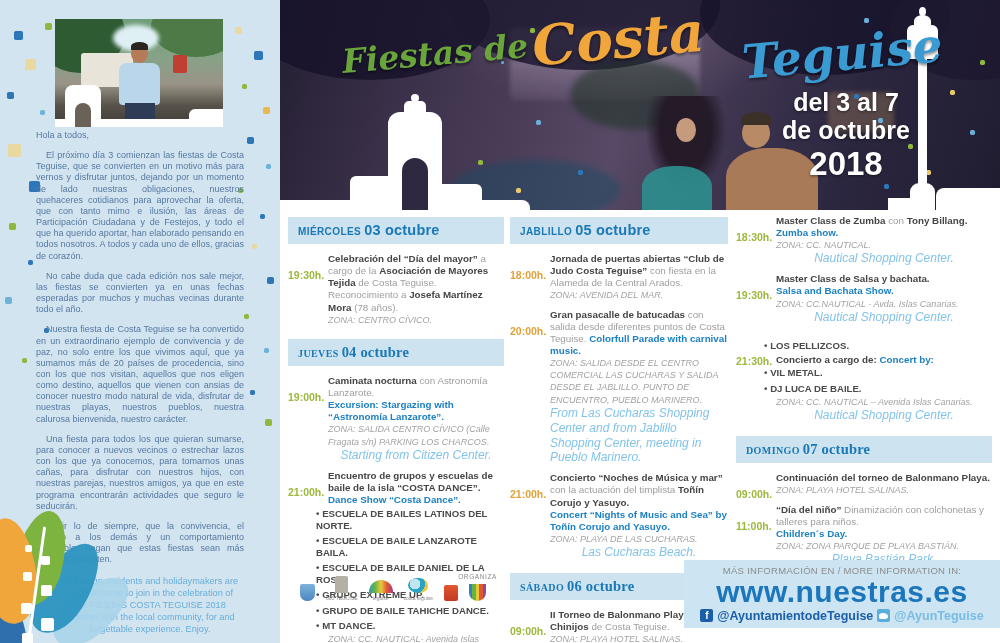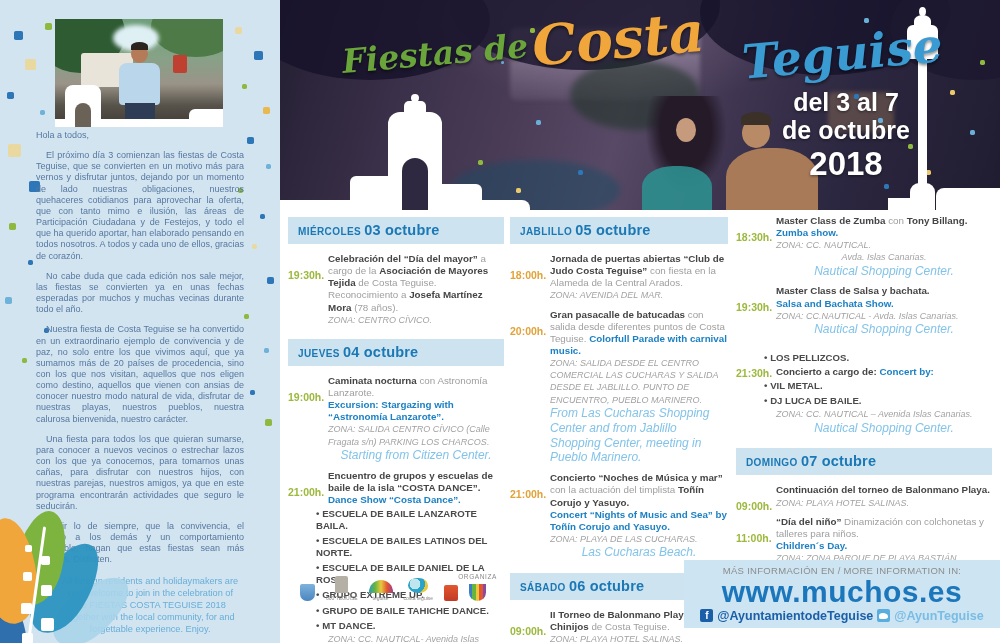--- a/index.html
+++ b/index.html
@@ -112,21 +112,21 @@
   .hdate .d1,.hdate .d2{font-size:25px;display:block;}
   .hdate .d3{font-size:33px;display:block;margin-top:2px;}
 
   
   .main{position:absolute;left:280px;top:210px;width:720px;height:433px;background:#fff;}
   .col{position:absolute;top:5px;}
   #col-1{left:8px;width:216px;}
   #col-2{left:230px;width:218px;}
   #col-3{left:456px;width:256px;}
   .daybar{background:#cde3ef;color:#1a78b6;padding:4px 8px 5px 10px;margin:2px 0 9px;}
-  .daybar:not(:first-child){margin-top:13px;}
+  .daybar:not(:first-child){margin-top:13px;font-family:Liberation Serif, serif;}
   .dayname{font-size:10px;font-weight:bold;letter-spacing:.4px;}
   .daydate{font-size:14.5px;font-weight:bold;letter-spacing:.2px;}
   .event{position:relative;padding-left:40px;margin-bottom:7px;font-size:9.8px;line-height:1.24;color:#555;}
   .event.mt{margin-top:14px;}
   .time{position:absolute;left:0;top:16px;font-weight:bold;font-size:10.5px;}
   .time.green{color:#9cb93c;}
   .time.orange{color:#e2a23a;}
   .ev-line{margin:0;}
   .ev-center{text-align:center;}
   .ev-bullet{margin-left:-12px;padding:1.5px 0;}
@@ -270,22 +270,22 @@
           <span class="time green">19:00h.</span>
           <div class="ev-line"><span class="s-b">Caminata nocturna</span><span class="s-g"> con Astronomía Lanzarote.</span></div>
           <div class="ev-line"><span class="s-eb">Excursion: Stargazing with “Astronomía Lanzarote”.</span></div>
           <div class="ev-line"><span class="s-zona">ZONA: SALIDA CENTRO CÍVICO (Calle Fragata s/n) PARKING LOS CHARCOS.</span></div>
           <div class="ev-line ev-center"><span class="s-ei">Starting from Citizen Center.</span></div>
         </div>
         <div class="event">
           <span class="time green">21:00h.</span>
           <div class="ev-line"><span class="s-b">Encuentro de grupos y escuelas de baile de la isla “COSTA DANCE”.</span></div>
           <div class="ev-line"><span class="s-eb">Dance Show “Costa Dance”.</span></div>
+          <div class="ev-line ev-bullet"><span class="s-bt">ESCUELA DE BAILES LATINOS DEL NORTE.</span></div>
           <div class="ev-line ev-bullet"><span class="s-bt">ESCUELA DE BAILE LANZAROTE BAILA.</span></div>
-          <div class="ev-line ev-bullet"><span class="s-bt">ESCUELA DE BAILES LATINOS DEL NORTE.</span></div>
           <div class="ev-line ev-bullet"><span class="s-bt">ESCUELA DE BAILE DANIEL DE LA ROSA.</span></div>
           <div class="ev-line ev-bullet"><span class="s-bt">GRUPO EXTREME UP.</span></div>
           <div class="ev-line ev-bullet"><span class="s-bt">GRUPO DE BAILE TAHICHE DANCE.</span></div>
           <div class="ev-line ev-bullet"><span class="s-bt">MT DANCE.</span></div>
           <div class="ev-line"><span class="s-zona">ZONA: CC. NAUTICAL- Avenida Islas Canarias.</span></div>
         </div>
       </div>
     <div class="col" id="col-2">
         <div class="daybar"><span class="dayname">JABLILLO </span><span class="daydate">05 octubre</span></div>
         <div class="event">
@@ -315,21 +315,20 @@
           <span class="time green">17:00h.</span>
           <div class="ev-line"><span class="s-b">Espectáculo infantil</span></div>
           <div class="ev-line"><span class="s-eb">Children Show.</span></div>
         </div>
       </div>
     <div class="col" id="col-3">
         <div class="event">
           <span class="time green">18:30h.</span>
           <div class="ev-line"><span class="s-b">Master Class de Zumba</span><span class="s-g"> con </span><span class="s-b">Tony Billang. </span><span class="s-eb">Zumba show.</span></div>
           <div class="ev-line"><span class="s-zona">ZONA: CC. NAUTICAL.</span></div>
-          <div class="ev-line ev-center"><span class="s-zona">Avda. Islas Canarias.</span></div>
           <div class="ev-line ev-center"><span class="s-ei">Nautical Shopping Center.</span></div>
         </div>
         <div class="event">
           <span class="time green">19:30h.</span>
           <div class="ev-line"><span class="s-b">Master Class de Salsa y bachata.</span></div>
           <div class="ev-line"><span class="s-eb">Salsa and Bachata Show.</span></div>
           <div class="ev-line"><span class="s-zona">ZONA: CC.NAUTICAL - Avda. Islas Canarias.</span></div>
           <div class="ev-line ev-center"><span class="s-ei">Nautical Shopping Center.</span></div>
         </div>
         <div class="event mt">
@@ -376,21 +375,21 @@
           <span class="logo-ic ic-4"></span>
         </div>
         <div class="logo">
           <span class="organiza">ORGANIZA</span>
           <span class="logo-ic ic-5"></span>
         </div>
       </div>
 
     <div class="infobox">
       <div class="info-label">MÁS INFORMACIÓN EN / MORE INFORMATION IN:</div>
-      <div class="info-url">www.muchos.es</div>
+      <div class="info-url">www.nuestras.es</div>
       <div class="social">
         <span class="fb-badge">f</span>
         <span class="fb-handle">@AyuntamientodeTeguise</span>
         <span class="tw-badge"></span>
         <span class="tw-handle">@AyunTeguise</span>
       </div>
     </div>
   </main>
 </div>
 

